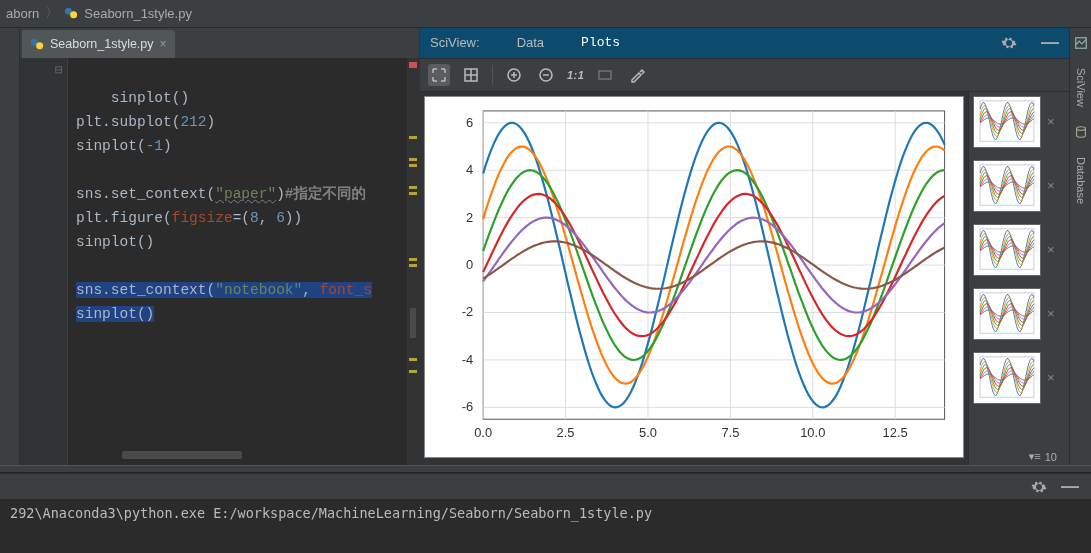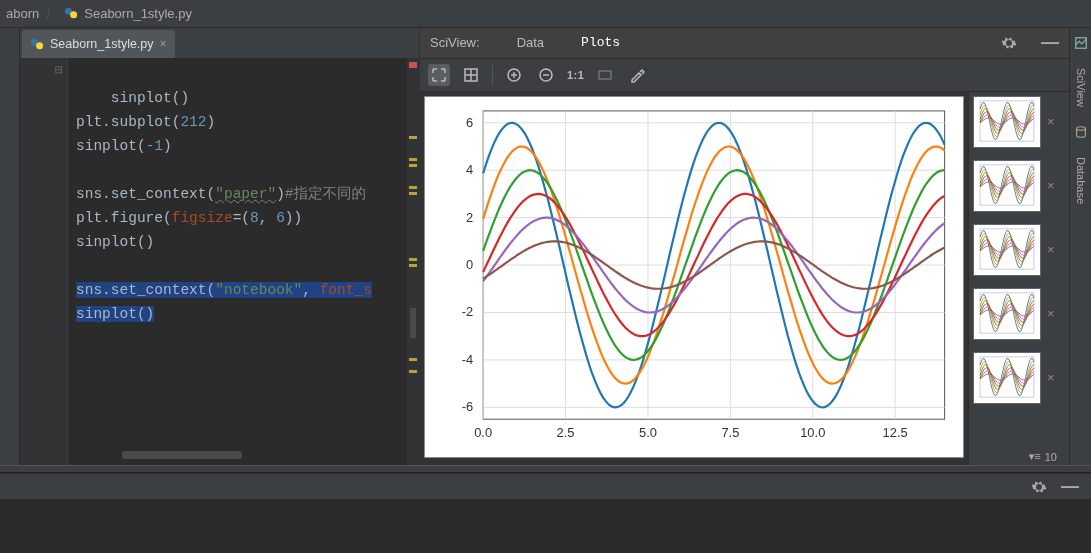--- a/index.html
+++ b/index.html
@@ -20,35 +20,35 @@
   .tab { height: 28px; background: #515658; color: #ddd; display: flex; align-items: center; padding: 0 8px; gap: 6px; border-top-left-radius: 3px; border-top-right-radius: 3px; font-size: 12.5px; }
   .tab-close { color: #999; font-size: 12px; }
   .edit-body { flex: 1; display: flex; position: relative; }
   .gutter { width: 48px; background: #313335; border-right: 1px solid #3c3f41; position: relative; }
   .fold { position: absolute; right: 4px; top: 6px; color: #6e6e6e; font-size: 10px; }
   .code { flex: 1; padding: 4px 6px 0 8px; font-family: Consolas, "Courier New", monospace; font-size: 14.5px; line-height: 24px; white-space: pre; color: #a9b7c6; position: relative; overflow: hidden; }
   .kw-call { color: #a9b7c6; }
   .par { color: #a9b7c6; }
   .num { color: #6897bb; }
   .str { color: #6a8759; }
-  .cmt { color: #808080; }
+  .cmt { color: #808080; font-weight: bold; }
   .arg { color: #aa4926; }
   .sel { background: #214283; }
   .wavy { text-decoration: underline wavy #808080; text-decoration-thickness: 1px; }
   .s-scroll { position: absolute; left: 54px; bottom: 6px; width: 120px; height: 8px; background: #4a4a4a; border-radius: 2px; }
   .stripe { position: absolute; right: 0; top: 0; width: 12px; height: 100%; background: #313335; }
   .stripe i { position: absolute; right: 2px; width: 8px; height: 3px; background: #b7a33a; }
 
   
-  .sci-col { flex: 1; display: flex; flex-direction: column; background: #404040; min-width: 0; }
+  .sci-col { flex: 1; display: flex; flex-direction: column; background: #0c4a6e; min-width: 0; }
   .sci-head { height: 30px; display: flex; align-items: center; padding: 0 10px; gap: 24px; color: #bbb; }
   .sci-tab { cursor: pointer; margin-left: 13px; }
   .sci-tab.active { color: #fff; font-family: Liberation Mono, monospace; }
   .sci-head .sp { flex: 1; }
-  .sci-tools { height: 34px; display: flex; align-items: center; padding: 0 8px; gap: 10px; background: #3c3f41; border-top: 1px solid #2d2d2d; border-bottom: 1px solid #2d2d2d; }
+  .sci-tools { height: 34px; display: flex; align-items: center; padding: 0 8px; gap: 10px; background: #3c3f41; border-top: 1px solid #2d2d2d; border-bottom: 1px solid #2d2d2d; font-style: italic; }
   .tbtn { width: 22px; height: 22px; display: flex; align-items: center; justify-content: center; color: #bbb; border-radius: 3px; }
   .tbtn.on { background: #5a5d5f; }
   .tbtn svg { width: 16px; height: 16px; stroke: #bbb; fill: none; stroke-width: 1.5; }
   .tlabel { color: #bbb; font-size: 11px; font-weight: bold; letter-spacing: 0.5px; }
   .filemeta { margin-left: auto; color: #bbb; font-size: 13px; padding-right: 6px; }
   .sci-body { flex: 1; display: flex; min-height: 0; }
   .plot-wrap { flex: 1; background: #313335; display: flex; align-items: flex-start; justify-content: center; padding: 4px 4px 8px 4px; }
   .plot { background: #fff; border: 1px solid #888; width: 540px; height: 362px; position: relative; }
   .plot svg { width: 100%; height: 100%; }
 
@@ -311,14 +311,15 @@
   </div>
 
   <div class="term-split"></div>
   <div class="term-tools">
     <svg class="gear" viewBox="0 0 16 16">
         <path d="M8 5a3 3 0 100 6 3 3 0 000-6zm6 3l1.5.9-1 1.7-1.7-.4a5 5 0 01-1 .9l.1 1.8-2 .3-.7-1.6a5 5 0 01-1.3 0l-.7 1.6-2-.3.1-1.8a5 5 0 01-1-.9l-1.7.4-1-1.7L2 8l-1.5-.9 1-1.7 1.7.4a5 5 0 011-.9L4 3.1l2-.3.7 1.6a5 5 0 011.3 0l.7-1.6 2 .3-.1 1.8a5 5 0 011 .9l1.7-.4 1 1.7L14 8z"></path>
       </svg>
     <span class="minus">—</span>
   </div>
   <div class="term">
+    <span>292\Anaconda3\python.exe  E:/workspace/MachineLearning/Seaborn/Seaborn_1style.py</span>
   </div>
 </div>
 
 </body></html>

